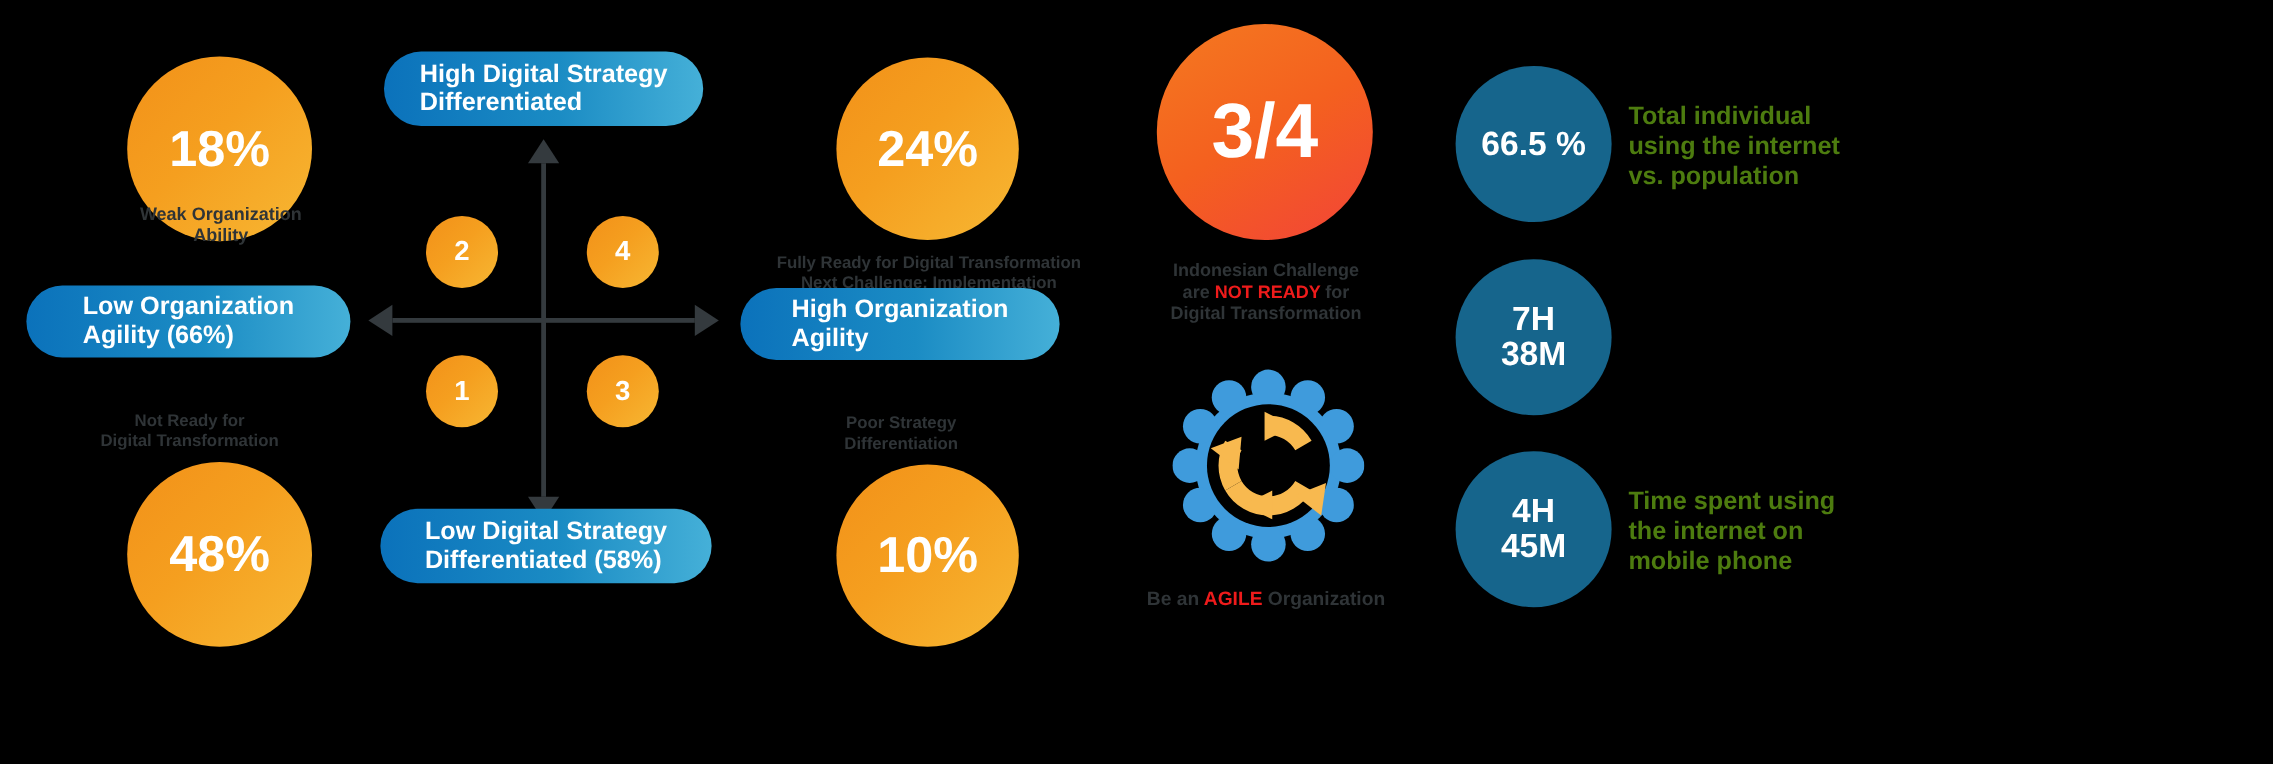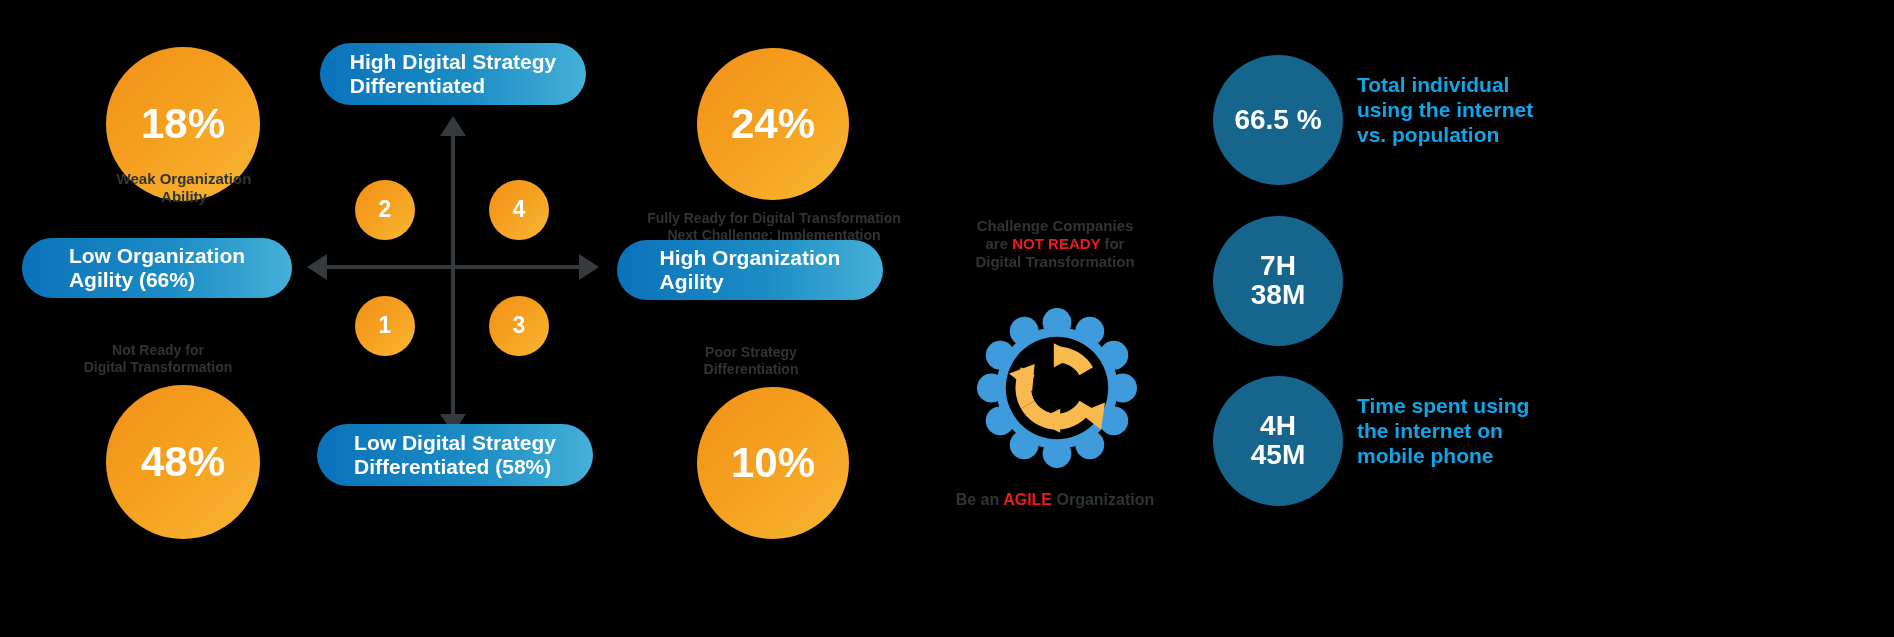--- a/index.html
+++ b/index.html
@@ -58,24 +58,25 @@
 
   
   .caption {
     color: #2f3437;
     font-weight: bold;
     text-align: center;
     line-height: 1.2;
     margin-top: 12px;
   }
   .caption-right {
-    color: #0ea5e9;
+    color: #4d7c0f;
     font-weight: bold;
     text-align: left;
     line-height: 1.2;
+    margin-top: 12px;
   }
   .hl-red { color: #ee1b1b; }
 
   
   .axis-line {
     background: #343a3e;
     position: absolute;
   }
   .arrow { position: absolute; width: 0; height: 0; }
   .arrow-up {
@@ -158,23 +159,26 @@
   <div class="abs pill" style="left:617px; top:240px; width:266px; height:60px; font-size:21px; white-space:pre-line;">High Organization
 Agility</div>
 
   <div class="abs caption" style="left:620px; top:332px; width:262px; font-size:14px; white-space:pre-line;">Poor Strategy
 Differentiation</div>
 
   <div class="abs circle orange-grad" style="left:697px; top:387px; width:152px; height:152px; font-size:42px;">
     <span>10%</span>
   </div>
 
+  <div class="abs circle orange-red-grad" style="left:964px; top:20px; width:180px; height:180px; font-size:64px;">
+    <span>3/4</span>
+  </div>
 
   <div class="abs caption" style="left:930px; top:205px; width:250px; font-size:15px;">
-    <div>Challenge Companies</div>
+    <div>Indonesian Challenge</div>
     <div>
       <span>are </span><span class="hl-red">NOT READY</span><span> for</span>
     </div>
     <div>Digital Transformation</div>
   </div>
 
   <div class="abs" style="left:977px; top:300px; width:160px; height:176px;">
     <svg viewBox="0 0 200 200" width="160" height="176" xmlns="http://www.w3.org/2000/svg">
       <g fill="#3f9bdc">
         <circle cx="100" cy="100" r="76"></circle>

